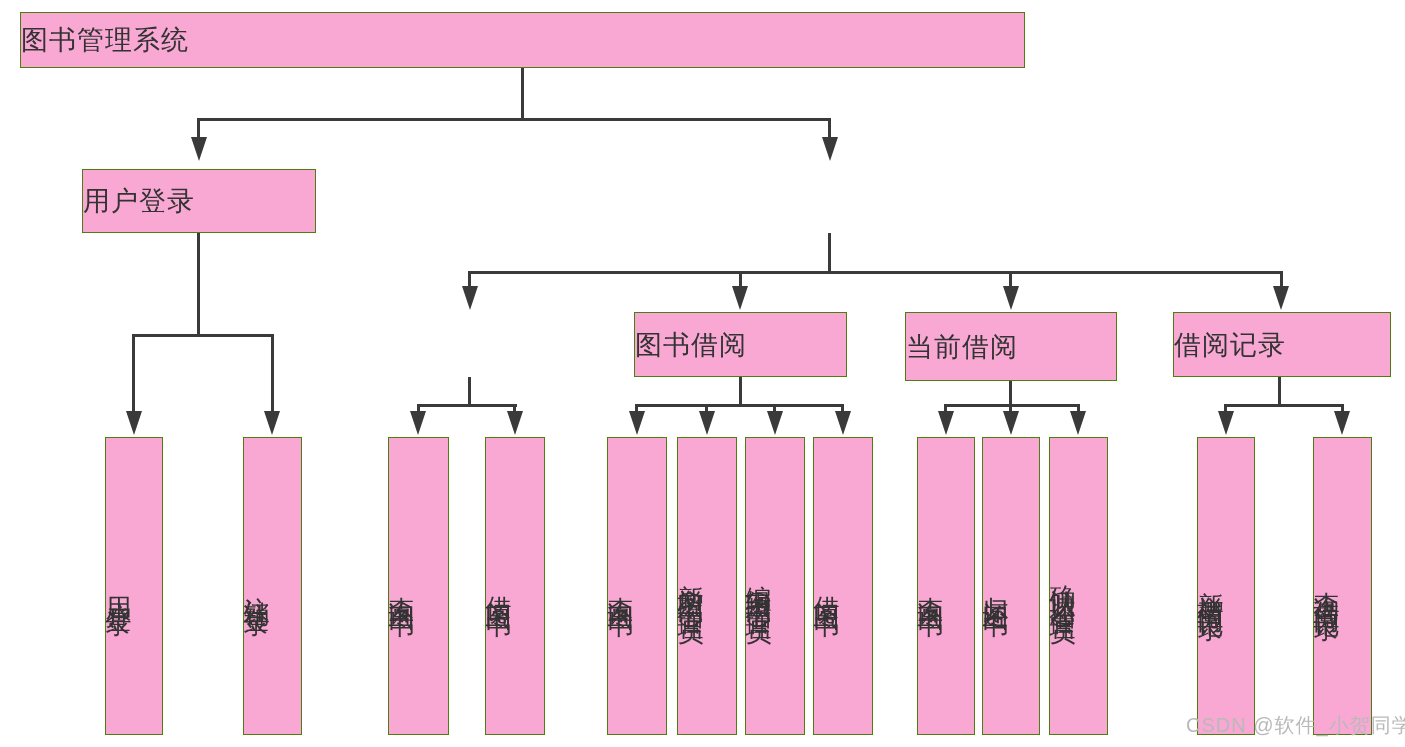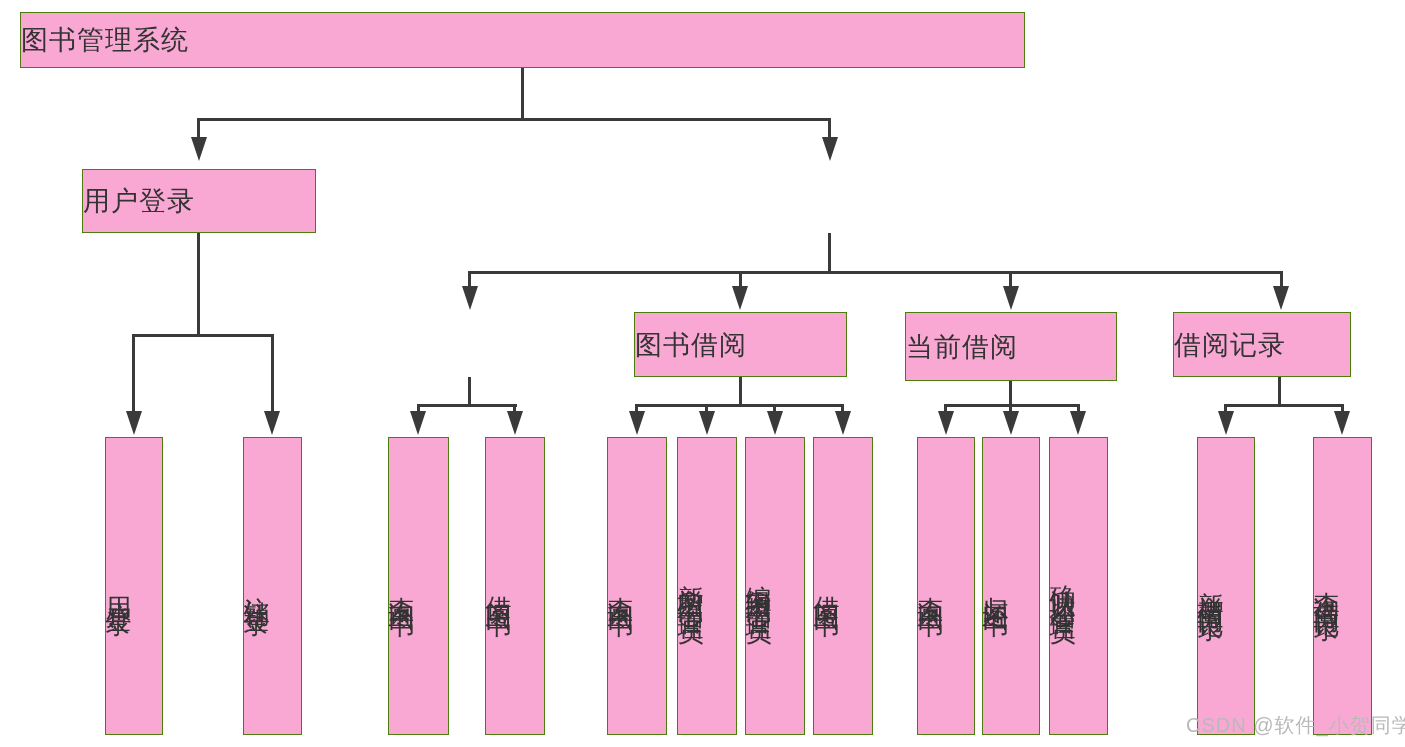--- a/index.html
+++ b/index.html
@@ -42,21 +42,21 @@
     <span class="hlabel">用户登录</span>
   </div>
 
 
   <div class="node" style="left:634px; top:312px; width:213px; height:65px;">
     <span class="hlabel">图书借阅</span>
   </div>
   <div class="node" style="left:882px; top:312px; width:212px; height:69px;margin-left:23px;">
     <span class="hlabel">当前借阅</span>
   </div>
-  <div class="node" style="left:1173px; top:312px; width:178px; height:65px;">
+  <div class="node" style="left:1173px; top:312px; width:218px; height:65px;">
     <span class="hlabel">借阅记录</span>
   </div>
 
   <div class="node" style="left:105px; top:437px; width:58px; height:298px;">
     <span class="vlabel">用户登录</span>
   </div>
   <div class="node" style="left:243px; top:437px; width:59px; height:298px;">
     <span class="vlabel">注销登录</span>
   </div>
 

